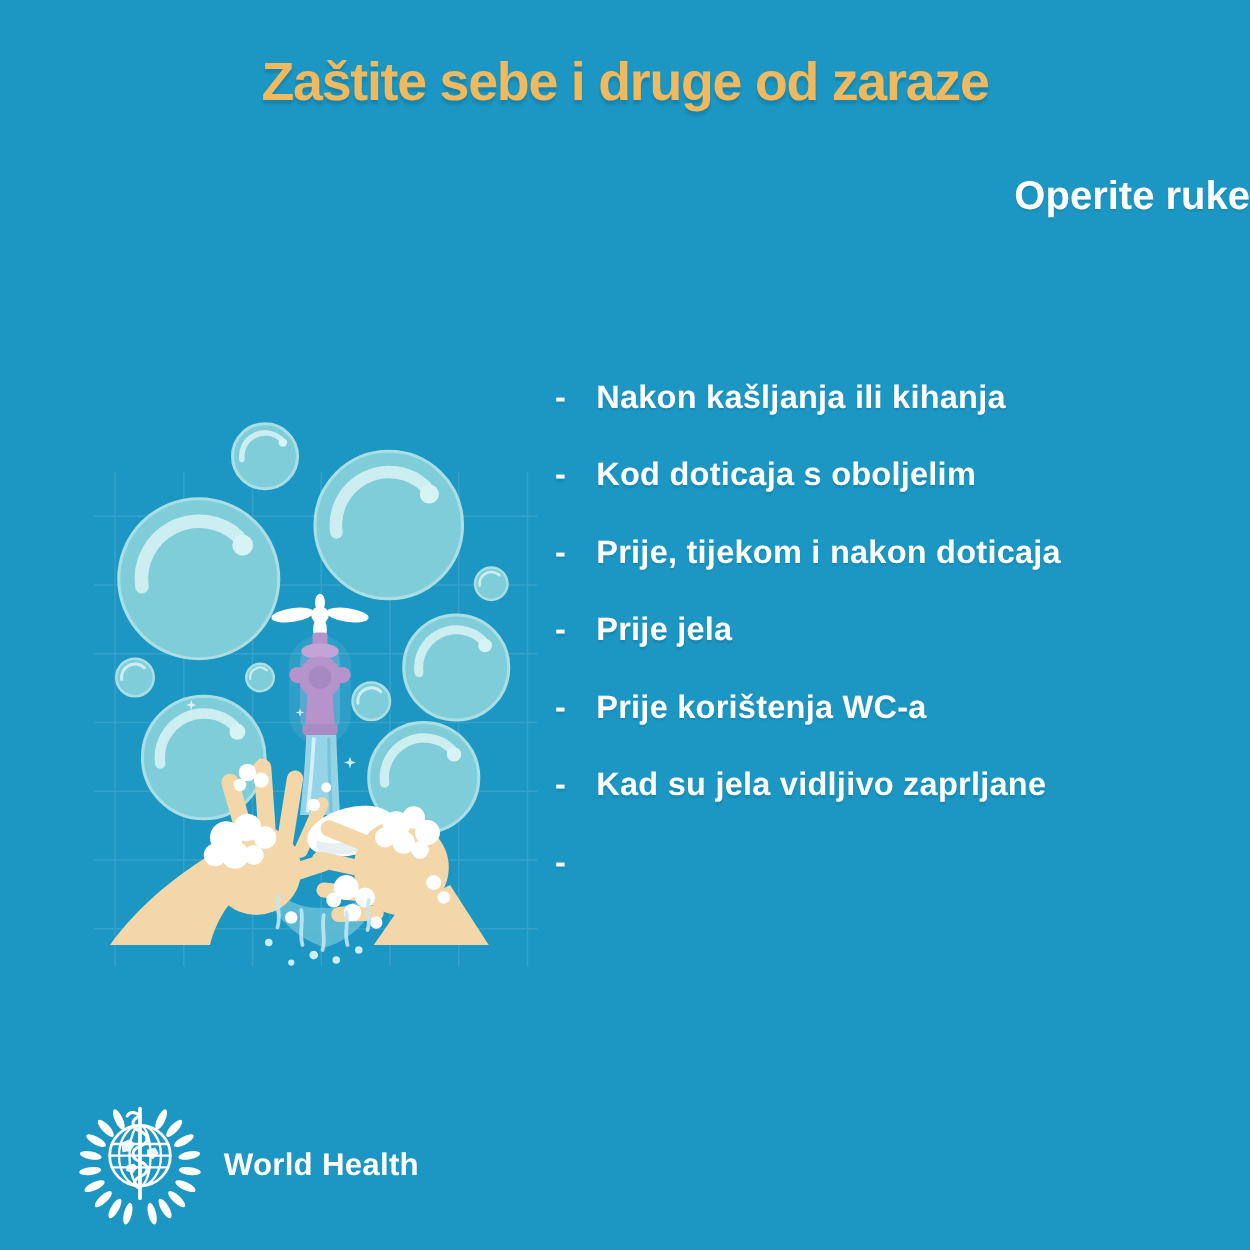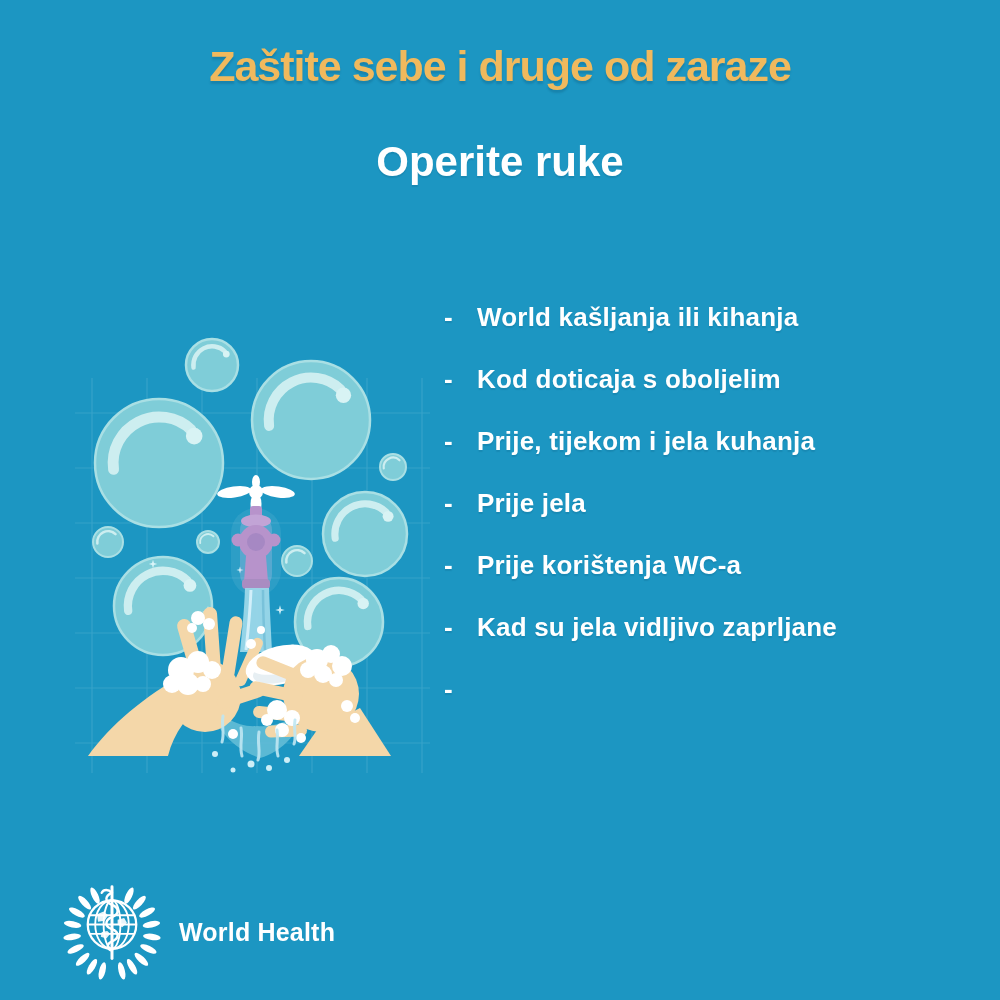--- a/index.html
+++ b/index.html
@@ -6,22 +6,22 @@
   .poster{
     position:relative;width:1000px;height:1000px;overflow:hidden;
     background:#1c96c2;font-family:"Liberation Sans",sans-serif;
   }
   .title{
     position:absolute;top:42px;left:0;width:100%;text-align:center;
     font-size:43px;font-weight:bold;letter-spacing:-1px;color:#f0b95d;
     text-shadow:0 3px 2px rgba(8,70,100,0.22);margin:0;
   }
   .subtitle{
-    position:absolute;top:138px;left:0;width:100%;text-align:center;
-    font-size:42px;font-weight:bold;color:#ffffff;margin:0;
+    position:absolute;top:138px;left:0;width:100%;text-align:right;
+    font-size:32px;font-weight:bold;color:#ffffff;margin:0;
     text-shadow:0 2px 1px rgba(8,70,100,0.15);
   }
   .hygiene-list{
     position:absolute;left:444px;top:301px;width:512px;
     list-style:none;margin:0;padding:0;
   }
   .hygiene-list li{
     display:flex;align-items:flex-start;
     font-size:26px;font-weight:bold;color:#ffffff;line-height:33px;
     letter-spacing:0.2px;margin:0 0 29px 0;
@@ -209,29 +209,29 @@
         <circle cx="196" cy="446" r="3.5"></circle>
         <circle cx="214" cy="450" r="3"></circle>
       <circle cx="232" cy="442" r="3"></circle>
         <circle cx="178" cy="452" r="2.5"></circle>
     </g>
   </svg>
 
   <ul class="hygiene-list">
     <li>
       <span class="dash">-</span>
-      <span class="txt">World kašljanja ili kihanja</span>
+      <span class="txt">Nakon kašljanja ili kihanja</span>
     </li>
     <li>
       <span class="dash">-</span>
       <span class="txt">Kod doticaja s oboljelim</span>
     </li>
     <li>
       <span class="dash">-</span>
-      <span class="txt">Prije, tijekom i jela kuhanja</span>
+      <span class="txt">Prije, tijekom i nakon doticaja</span>
     </li>
     <li>
       <span class="dash">-</span>
       <span class="txt">Prije jela</span>
     </li>
     <li>
       <span class="dash">-</span>
       <span class="txt">Prije korištenja WC-a</span>
     </li>
     <li>

